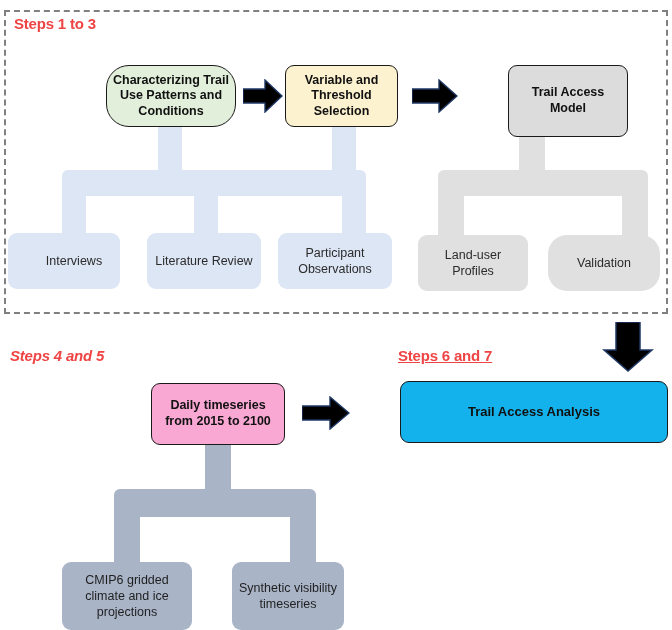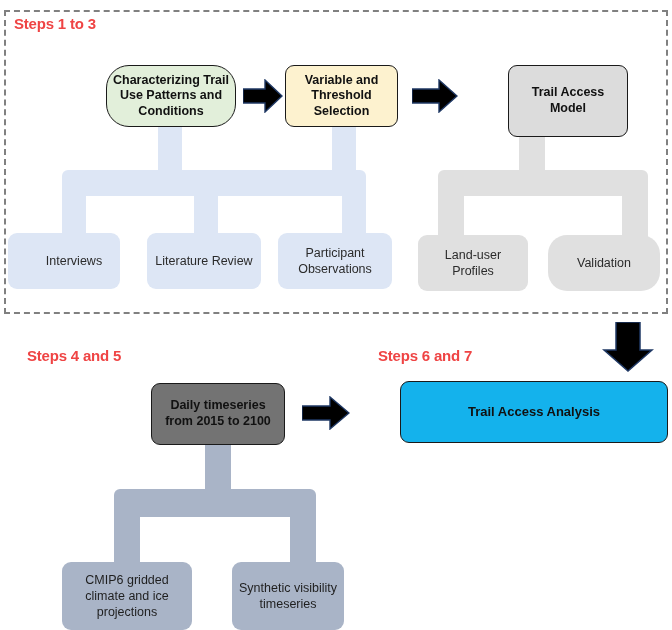--- a/index.html
+++ b/index.html
@@ -38,21 +38,21 @@
     border-radius:9px;
     font-weight:bold;
     font-size:12.5px;
     line-height:1.25;
     color:#111111;
     padding:2px 6px;
   }
   .node.green{background:#e2efda;border-radius:23px;}
   .node.cream{background:#fdf2cf;}
   .node.grey{background:#dcdcdc;}
-  .node.slate{background:#737373;}
+  .node.slate{background:#f9a8d4;}
   .node.cyan{background:#14b2ec;font-size:13px;}
 
   
   .leaf{
     position:absolute;
     box-sizing:border-box;
     display:flex;align-items:center;justify-content:center;
     text-align:center;
     border-radius:9px;
     font-size:12.5px;
@@ -129,23 +129,23 @@
   <div class="leaf blue" style="left:278px;top:233px;width:114px;height:56px;">Participant Observations</div>
 
   <div class="leaf grey" style="left:548px;top:235px;width:112px;height:56px;border-radius:19px;">Validation</div>
 
   <div class="arrow" style="left:602px;top:322px;width:52px;height:50px;">
     <svg width="52" height="50" viewBox="0 0 52 50">
       <path d="M14 0 L38 0 L38 28 L50 28 L26 49 L2 28 L14 28 Z" fill="#000000" stroke="#1f3864" stroke-width="1.5" stroke-linejoin="miter"></path>
     </svg>
   </div>
 
-  <div class="section-caption" style="left:27px;top:347px;">Steps 4 and 5</div>
+  <div class="section-caption" style="left:10px;top:347px;font-style:italic;">Steps 4 and 5</div>
 
-  <div class="section-caption" style="left:378px;top:347px;">Steps 6 and 7</div>
+  <div class="section-caption" style="left:398px;top:347px;text-decoration:underline;">Steps 6 and 7</div>
 
   <div class="conn slate sq" style="left:205px;top:443px;width:26px;height:50px;"></div>
   <div class="conn slate" style="left:114px;top:489px;width:202px;height:28px;"></div>
   <div class="conn slate sq" style="left:114px;top:510px;width:26px;height:58px;"></div>
   <div class="conn slate sq" style="left:290px;top:510px;width:26px;height:58px;"></div>
 
   <div class="node slate" style="left:151px;top:383px;width:134px;height:62px;">Daily timeseries from 2015 to 2100</div>
 
   <div class="arrow" style="left:302px;top:396px;width:48px;height:34px;">
     <svg width="48" height="34" viewBox="0 0 48 34">

